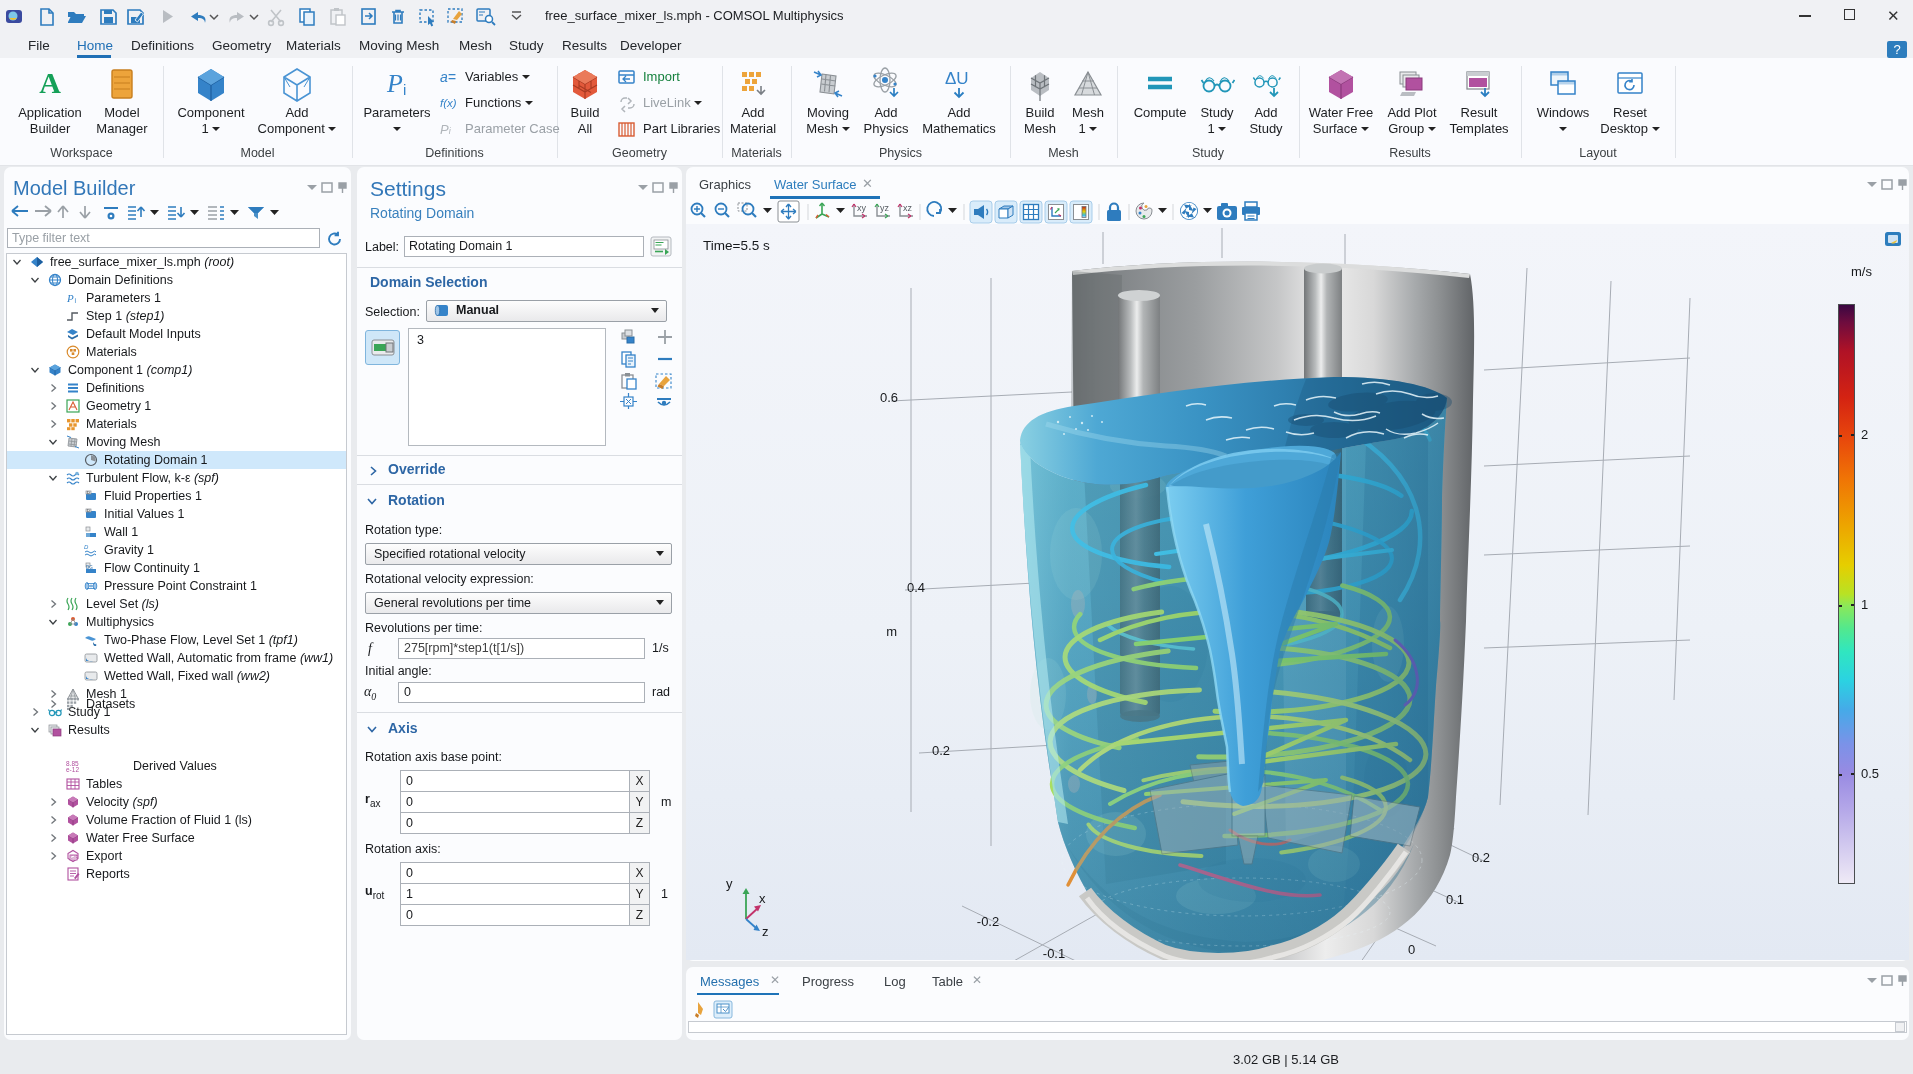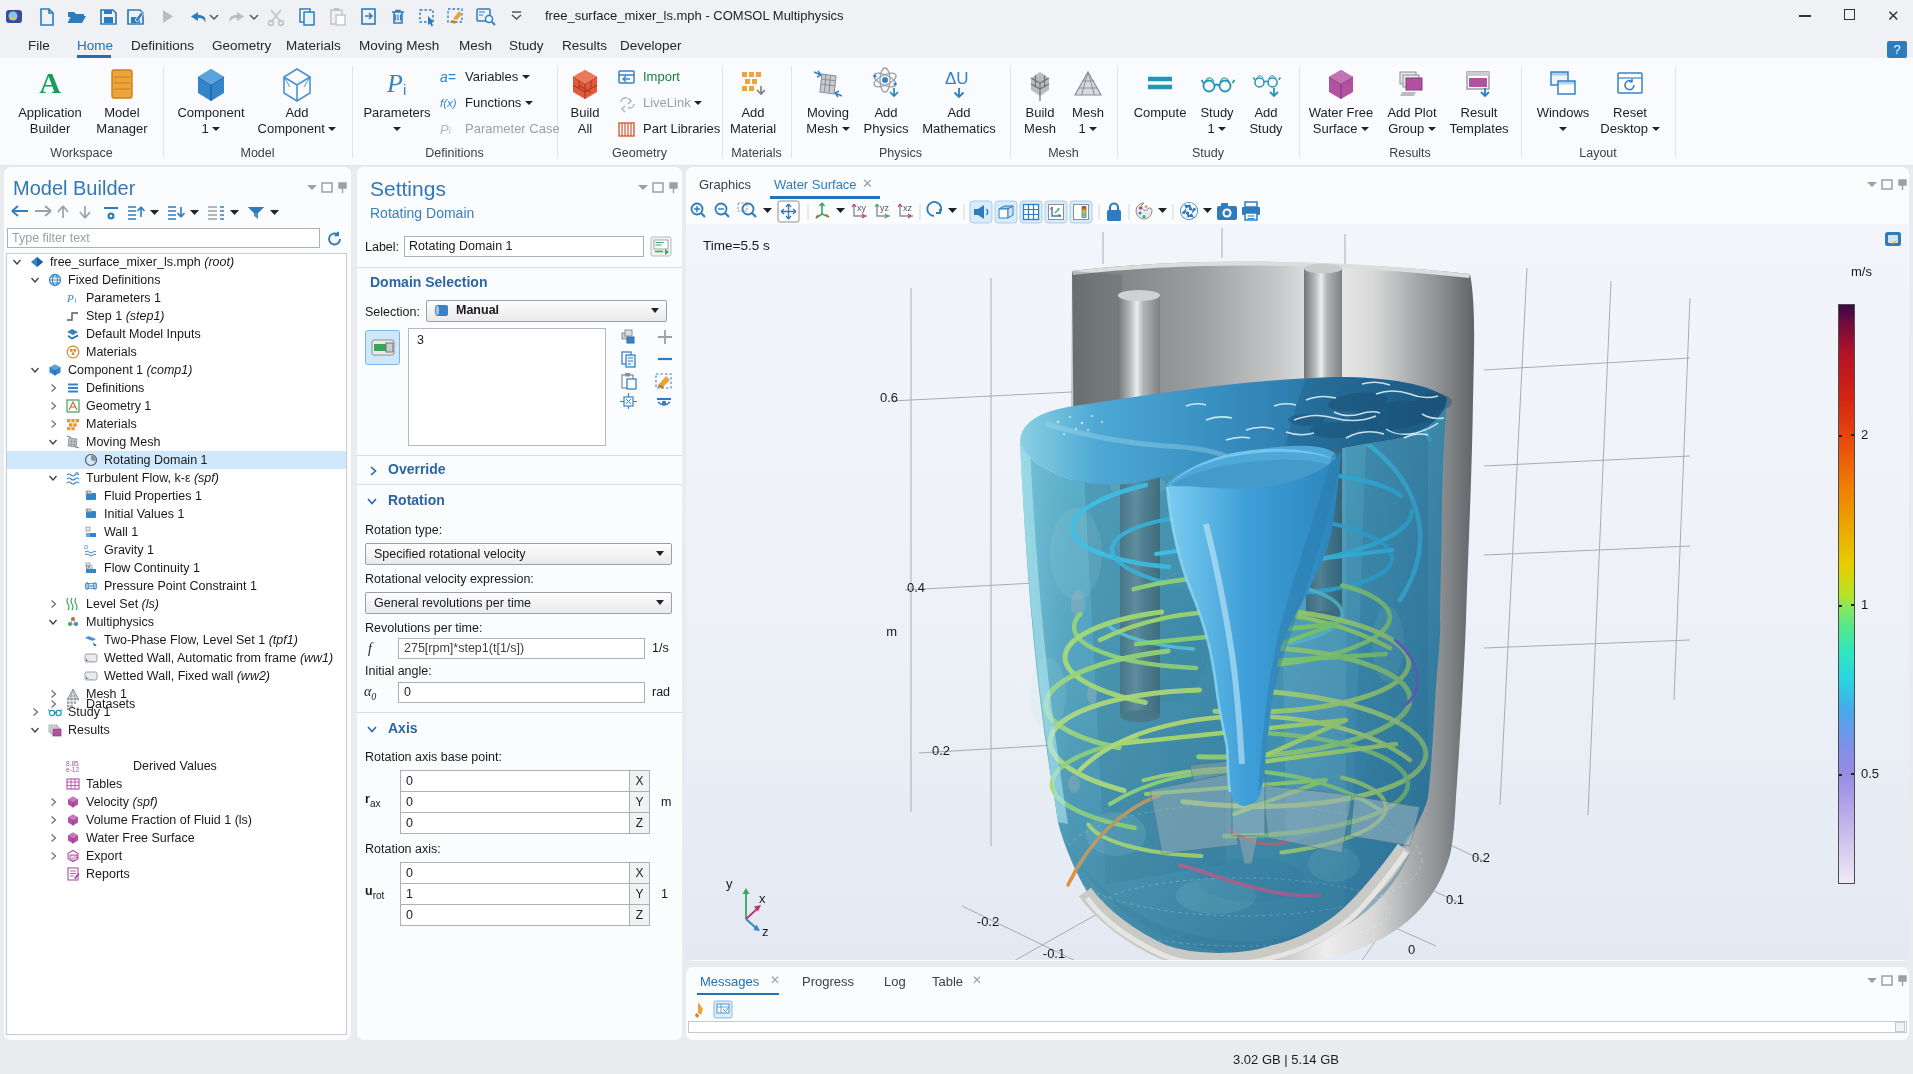--- a/index.html
+++ b/index.html
@@ -337,21 +337,21 @@
         <path d="M1.5 3 l3.5 4 l3.5 -4" fill="none" stroke="#3c4043" stroke-width="1.3"></path>
       </svg>
     </span>
     <span style="position:absolute;left:48px;top:0;width:14px;height:18px;">
       <svg width="14" height="14" viewBox="0 0 14 14" style="position:absolute;top:2px;">
         <circle cx="7" cy="7" r="5.5" fill="none" stroke="#3583c9" stroke-width="1.3"></circle>
         <ellipse cx="7" cy="7" rx="2.5" ry="5.5" fill="none" stroke="#3583c9" stroke-width="1"></ellipse>
         <path d="M1.5 7 h11 M2.5 4 h9 M2.5 10 h9" stroke="#3583c9" stroke-width="1"></path>
       </svg>
     </span>
-    <span style="position:absolute;left:68px;top:0;">Fixed Definitions</span>
+    <span style="position:absolute;left:68px;top:0;">Domain Definitions</span>
   </div>
 <div class="tre" style="left:0;top:289px;width:347px;">
     <span style="position:absolute;left:66px;top:0;width:14px;height:18px;">
       <svg width="14" height="14" viewBox="0 0 14 14" style="position:absolute;top:2px;">
         <text x="1" y="11" font-size="11" fill="#3583c9" font-style="italic" font-family="Liberation Serif">P</text>
         <text x="8.5" y="12" font-size="7" fill="#3583c9">i</text>
       </svg>
     </span>
     <span style="position:absolute;left:86px;top:0;">Parameters 1</span>
   </div>

